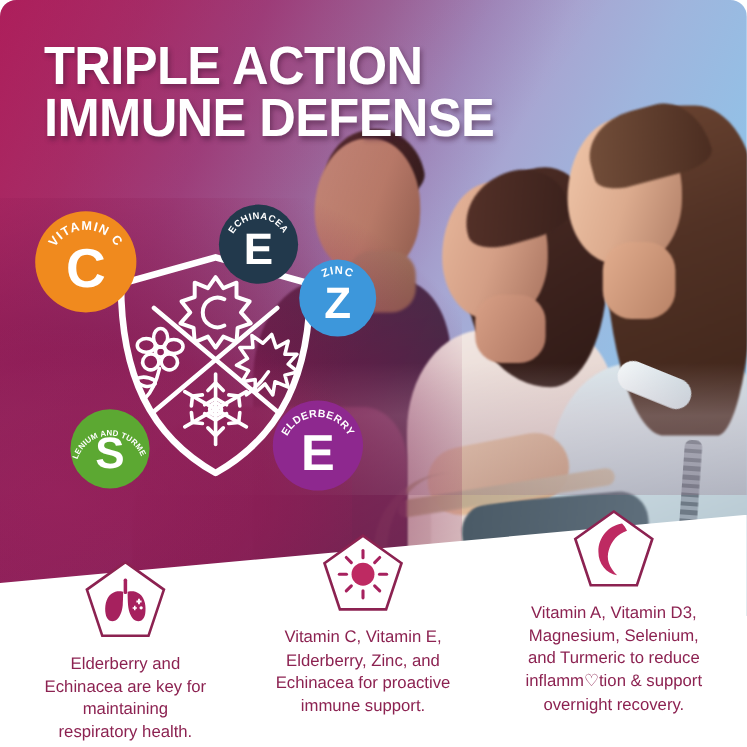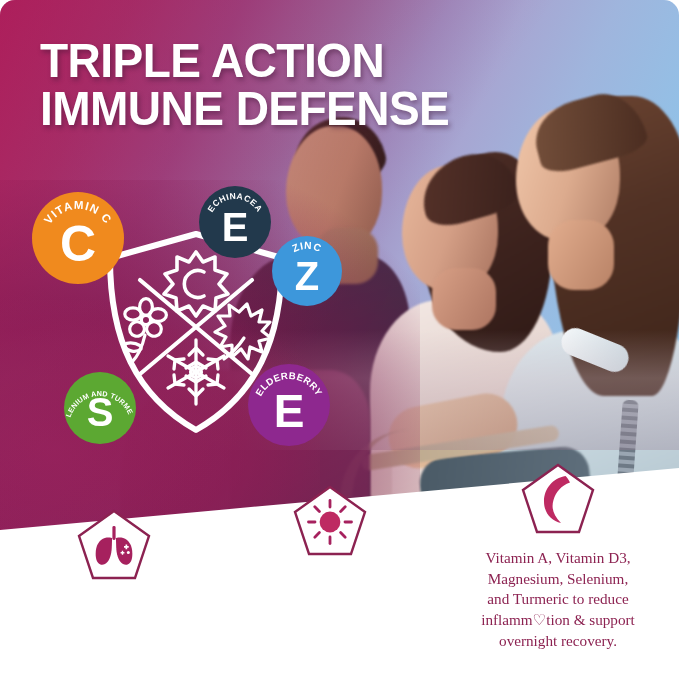--- a/index.html
+++ b/index.html
@@ -317,21 +317,21 @@
   }
   .col-text {
     color: #8C2251;
     font-size: 15.2px;
     line-height: 1.36;
     font-family: "Liberation Sans", sans-serif;
     white-space: pre-line;
   }
   #col-0 .col-text { padding: 0 6px; }
   #col-1 .col-text { padding: 0 2px; }
-  #col-2 .col-text { padding: 0 0px; font-family: Liberation Serif, serif; }
+  #col-2 .col-text { padding: 0 0px; }
 </style>
 </head>
 <body>
 
 <div id="canvas">
 
   <div class="photo-layer">
     <div class="sky"></div>
 
     <div class="person man-body"></div>
@@ -497,20 +497,24 @@
             <path d="M40 30 C40 30 46 28 51 32 C56 36 57 44 56 50 C55 56 51 58 47 56 C43 54 41 48 40.4 42
                      C40 37 40 30 40 30 Z"></path>
           </g>
           <g fill="#ffffff">
             <path d="M48 38 l1.5 0 0 -1.6 1.7 0 0 1.6 1.5 0 0 1.7 -1.5 0 0 1.6 -1.7 0 0 -1.6 -1.5 0 Z"></path>
             <path d="M44.6 44 l1.2 0 0 -1.3 1.4 0 0 1.3 1.2 0 0 1.4 -1.2 0 0 1.3 -1.4 0 0 -1.3 -1.2 0 Z"></path>
             <circle cx="52.3" cy="44.6" r="1.5"></circle>
           </g>
         </svg>
       </div>
+      <div class="col-text">Elderberry and
+Echinacea are key for
+maintaining
+respiratory health.</div>
     </div>
 
     <div class="col" id="col-1">
       <div class="pentagon">
         <svg width="76" height="76" viewBox="0 0 76 76">
           <path d="M38 3 L73 28 L59 70 L17 70 L3 28 Z" fill="#ffffff" stroke="#8C2251" stroke-width="2.4"></path>
           <g>
             <circle cx="38" cy="38" r="10.4" fill="#BE2A62"></circle>
             <g stroke="#A6215E" stroke-width="2.8" stroke-linecap="round">
               <line x1="38" y1="16.5" x2="38" y2="23"></line>
@@ -518,20 +522,24 @@
               <line x1="16.5" y1="38" x2="23" y2="38"></line>
               <line x1="53" y1="38" x2="59.5" y2="38"></line>
               <line x1="22.8" y1="22.8" x2="27.4" y2="27.4"></line>
               <line x1="48.6" y1="48.6" x2="53.2" y2="53.2"></line>
               <line x1="53.2" y1="22.8" x2="48.6" y2="27.4"></line>
               <line x1="27.4" y1="48.6" x2="22.8" y2="53.2"></line>
             </g>
           </g>
         </svg>
       </div>
+      <div class="col-text">Vitamin C, Vitamin E,
+Elderberry, Zinc, and
+Echinacea for proactive
+immune support.</div>
     </div>
 
     <div class="col" id="col-2">
       <div class="pentagon">
         <svg width="76" height="76" viewBox="0 0 76 76">
           <path d="M38 3 L73 28 L59 70 L17 70 L3 28 Z" fill="#ffffff" stroke="#8C2251" stroke-width="2.4"></path>
           <path d="M45.5 14 C33 16 24 26.5 24 39.5 C24 50.5 31 59 41 61 C33.5 53.5 31 46 33.5 38
                    C36 30 41 23.5 50 20.5 C48.6 17.6 47.2 15.6 45.5 14 Z" fill="#BE2A62"></path>
         </svg>
       </div>

